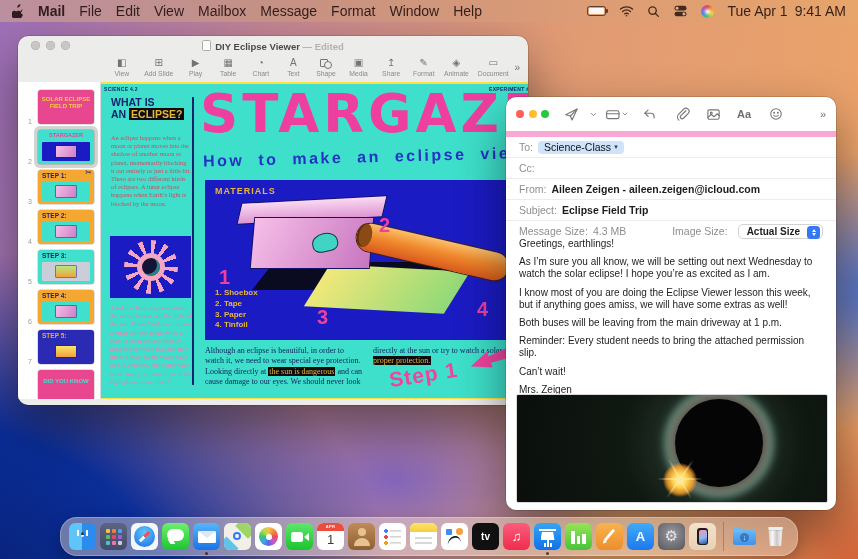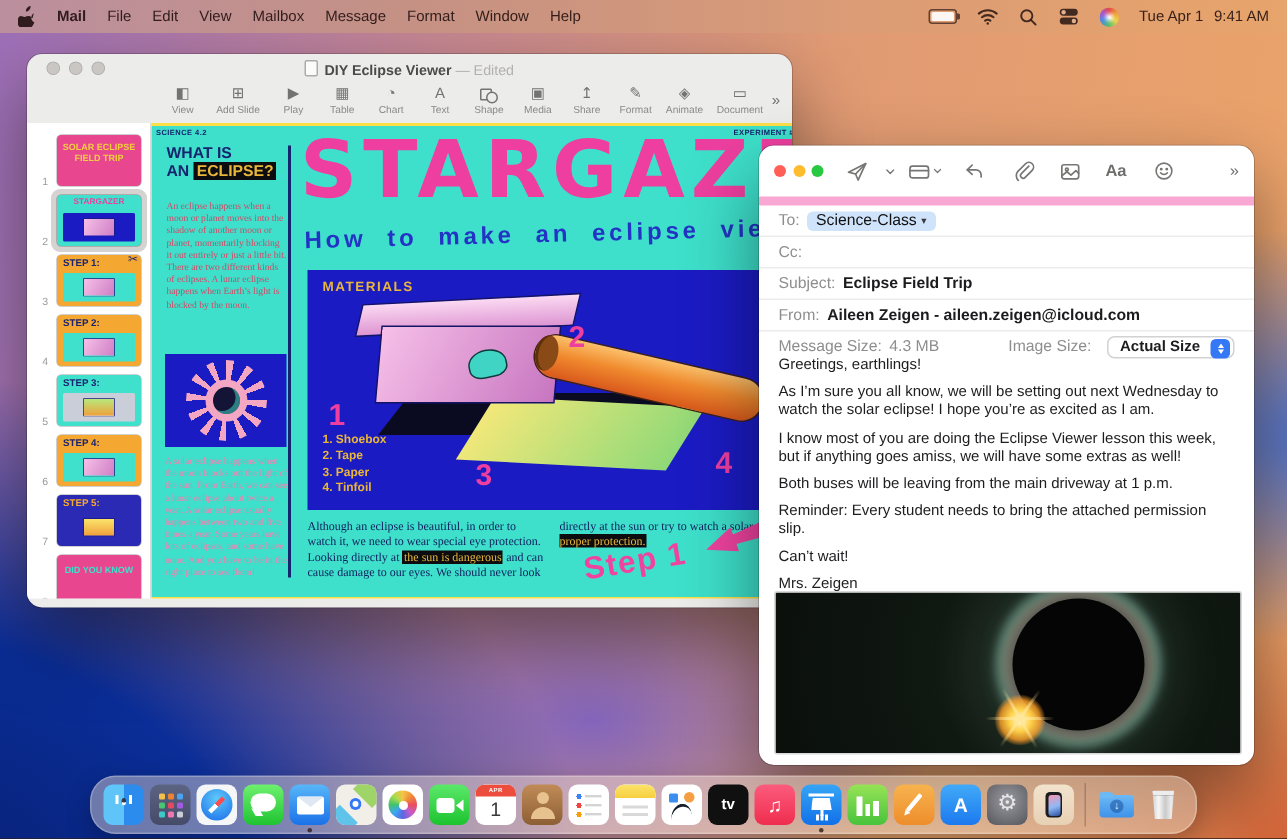--- a/index.html
+++ b/index.html
@@ -9,21 +9,21 @@
   .wallpaper{position:absolute;inset:0;
     background:
       radial-gradient(60% 45% at 104% 52%, rgba(62,108,212,.95) 0%, rgba(62,108,212,0) 55%),
       radial-gradient(95% 110% at -12% 112%, #061b66 0%, #0a2d97 34%, rgba(10,45,151,0) 62%),
       radial-gradient(45% 40% at 46% 86%, rgba(116,92,198,.85) 0%, rgba(116,92,198,0) 60%),
       radial-gradient(70% 45% at 58% 108%, rgba(226,164,104,.95) 0%, rgba(226,164,104,0) 60%),
       radial-gradient(55% 55% at 103% 103%, rgba(206,84,44,.9) 0%, rgba(206,84,44,0) 55%),
       linear-gradient(100deg,#9d6fb8 0%,#c68794 30%,#e09a74 58%,#eda468 100%);}
   
   .menubar{position:absolute;left:0;top:0;right:0;height:22px;z-index:40;display:flex;align-items:center;
-    padding:0 12px;gap:14px;font-size:10px;color:rgba(30,12,12,.88);
+    padding:0 12px;gap:14px;font-size:14px;color:rgba(30,12,12,.88);
     background:linear-gradient(90deg,#bb8f9e 0%,#c59184 32%,#dc9c75 68%,#e7a46b 100%);}
   .mb-left{display:flex;align-items:center;gap:14px;}
   .mb-app{font-weight:bold;}
   .mb-item{cursor:default;}
   .mb-right{margin-left:auto;display:flex;align-items:center;gap:13px;}
   .mb-right svg{display:block;}
   .batt{position:relative;width:17px;height:8px;border:1px solid rgba(30,12,12,.65);border-radius:2.5px;}
   .batt i{position:absolute;inset:1px;background:rgba(255,255,255,.92);border-radius:1px;}
   .batt u{position:absolute;right:-3px;top:2px;width:2px;height:4px;background:rgba(30,12,12,.65);border-radius:0 1px 1px 0;}
   .rainbow{width:13px;height:13px;border-radius:50%;
@@ -33,21 +33,21 @@
   
   .window{position:absolute;border-radius:10px;box-shadow:0 22px 50px rgba(0,0,0,.45),0 0 0 .5px rgba(0,0,0,.25);}
   .tl{width:10px;height:10px;border-radius:50%;}
   
   .win-kn{left:18px;top:36px;width:510px;height:369px;background:#ececea;z-index:10;overflow:hidden;}
   .kn-titlebar{position:relative;height:17px;}
   .kn-lights{position:absolute;left:13px;top:5px;display:flex;gap:6px;}
   .kn-lights .tl{width:9px;height:9px;background:#c9c6c3;box-shadow:inset 0 0 0 .5px rgba(0,0,0,.15);}
   .kn-titletext{position:absolute;left:0;right:0;top:4px;text-align:center;font-size:9.5px;color:#4a4a48;}
   .kn-titletext b{font-weight:bold;}
-  .kn-edited{color:#b3b1ae;}
+  .kn-edited{color:#b3b1ae;font-weight:bold;}
   .kn-docic{display:inline-block;width:7px;height:9px;border:1px solid #aeaca9;border-radius:1.5px;vertical-align:-1px;margin-right:4px;background:#fbfbfa;}
   .kn-toolbar{position:relative;height:29px;display:flex;align-items:center;padding-left:88px;gap:1px;}
   .ktb{width:33px;display:flex;flex-direction:column;align-items:center;gap:1px;cursor:default;}
   .ktb.w2{width:42px;}
   .kt-g{font-size:10px;line-height:10px;color:#737370;height:11px;}
   .kt-l{font-size:6.8px;color:#8a8a87;white-space:nowrap;}
   .kt-shape{position:relative;width:11px;}
   .kt-shape .sq{position:absolute;left:0;top:1px;width:6px;height:6px;border:1px solid #737370;border-radius:1px;}
   .kt-shape .ci{position:absolute;left:4px;top:3px;width:6px;height:6px;border:1px solid #737370;border-radius:50%;background:#ececea;}
   .kt-ovf{margin-left:auto;margin-right:8px;font-size:10px;color:#737370;}
@@ -527,26 +527,26 @@
       <span class="mf-label">To:</span>
       <span class="token">
         <span>Science-Class</span>
         <i>▾</i>
       </span>
     </div>
     <div class="mfield">
       <span class="mf-label">Cc:</span>
     </div>
     <div class="mfield">
+      <span class="mf-label">From:</span>
+      <span class="mf-value mf-strong">Aileen Zeigen - aileen.zeigen@icloud.com</span>
+    </div>
+    <div class="mfield">
       <span class="mf-label">Subject:</span>
       <span class="mf-value mf-strong">Eclipse Field Trip</span>
-    </div>
-    <div class="mfield">
-      <span class="mf-label">From:</span>
-      <span class="mf-value mf-strong">Aileen Zeigen - aileen.zeigen@icloud.com</span>
     </div>
     <div class="mfield" style="border-bottom:none;">
       <span class="mf-label">Message Size:</span>
       <span class="mf-label">4.3 MB</span>
       <span class="mf-right">
         <span class="mf-label">Image Size:</span>
         <span class="isel">
           <span>Actual Size</span>
           <span class="stepper">
               <i class="up"></i>

